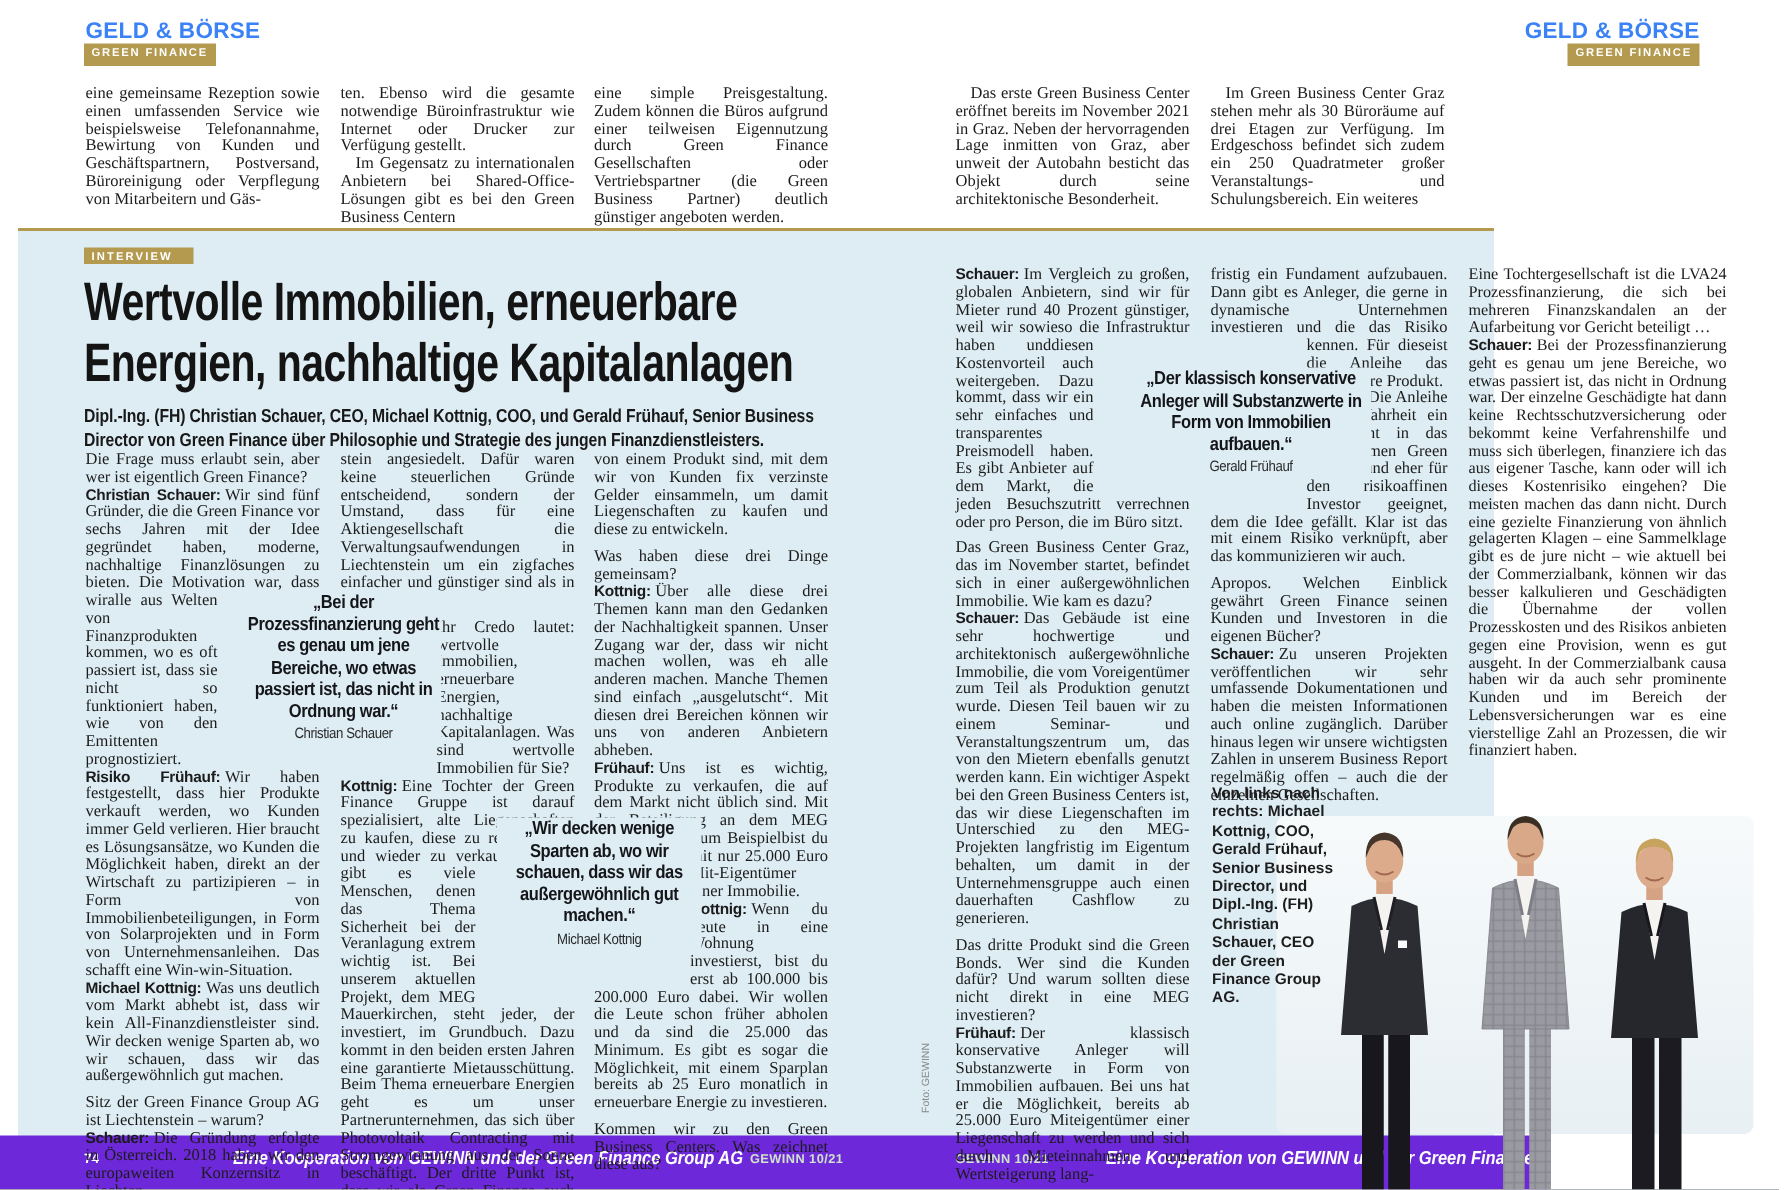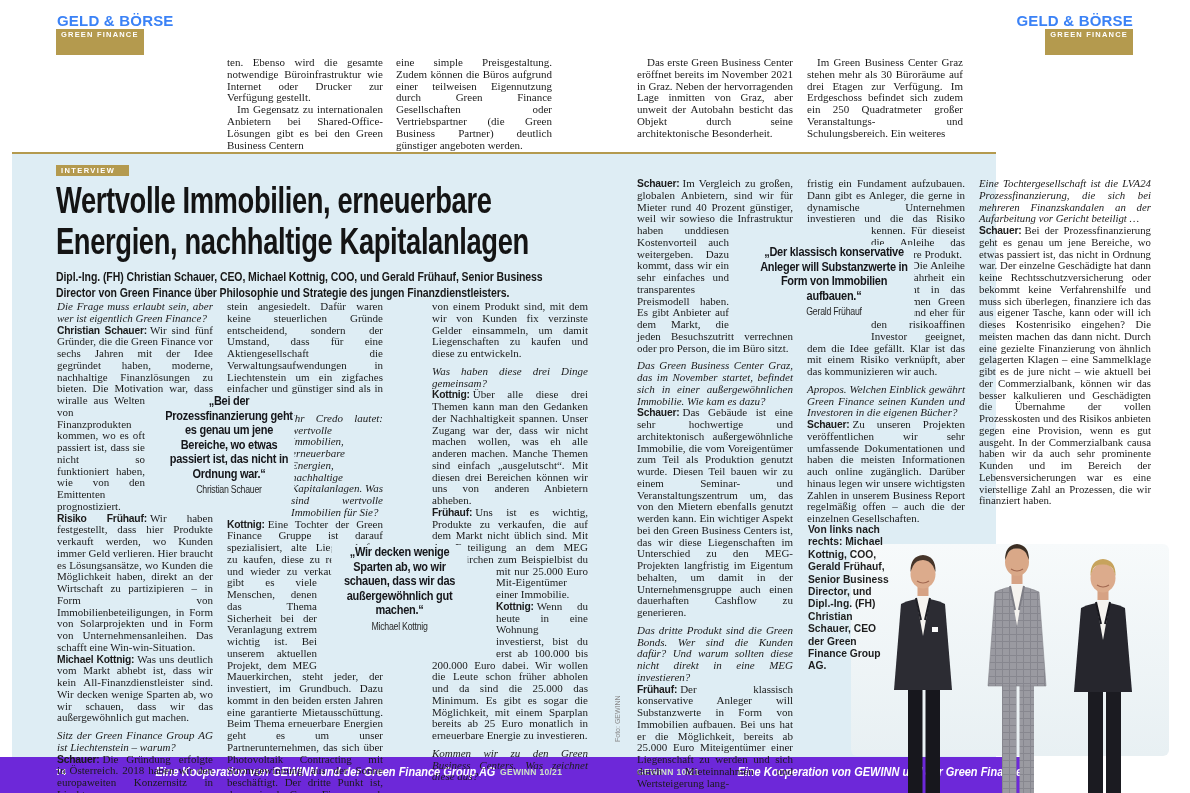--- a/index.html
+++ b/index.html
@@ -2,21 +2,21 @@
 <html lang="de"><head>
 <meta charset="utf-8">
 <style>
   html,body{margin:0;padding:0;background:#888;}
   .spread{position:relative;width:1190px;height:793px;background:#ffffff;overflow:hidden;
           font-family:"Liberation Serif",serif;color:#1b1b1b;margin:0 auto;}
 
   
   .kicker{position:absolute;top:12px;font:bold 15px/17px "Liberation Sans",sans-serif;color:#3b82f6;letter-spacing:.2px;}
   .kicker.l{left:57px;} .kicker.r{right:57px;text-align:right;}
-  .kickerbox{position:absolute;top:29px;height:26px;background:#b49a4e;color:#fff;
+  .kickerbox{position:absolute;top:29px;height:15px;background:#b49a4e;color:#fff;
              font:bold 7.5px/11px "Liberation Sans",sans-serif;letter-spacing:1.2px;padding:0 5px;}
   .kickerbox.l{left:56px;} .kickerbox.r{right:57px;}
 
   
   .tcol{position:absolute;top:57px;width:156px;font-size:11px;line-height:11.8px;text-align:justify;hyphens:auto;}
   .tcol p{margin:0;}
   .tcol p.ind{text-indent:10px;}
 
   
   .panel{position:absolute;left:12px;top:152px;width:984px;height:606px;background:#deedf4;
@@ -25,24 +25,24 @@
        font:bold 7.5px/11px "Liberation Sans",sans-serif;letter-spacing:1.4px;padding:0 14px 0 5px;}
   .hl{position:absolute;left:44px;top:26px;font:800 36px/41px "Liberation Sans",sans-serif;
       letter-spacing:-.5px;color:#141414;transform:scaleX(.76);transform-origin:left top;white-space:nowrap;}
   .hl.l2{top:67px;}
   .deck{position:absolute;left:44px;top:116px;width:600px;font:bold 12.5px/15.5px "Liberation Sans",sans-serif;
         letter-spacing:-.1px;color:#181818;transform:scaleX(.84);transform-origin:left top;}
 
   
   .icol{position:absolute;width:156px;font-size:11px;line-height:11.75px;text-align:justify;hyphens:auto;z-index:5;}
   .icol p{margin:0;}
-  .icol p.q{font-style:italic;margin-top:6px;}
+  .icol p.q{margin-top:6px;}
   .icol p.q.first{margin-top:0;}
   .spk{font-family:"Liberation Sans",sans-serif;font-weight:bold;font-size:10.3px;letter-spacing:-.2px;margin-right:3px;}
-  .c1{left:45px;top:147px;} .c2{left:215px;top:147px;} .c3{left:384px;top:147px;margin-left:36px;}
+  .c1{left:45px;top:147px;} .c2{left:215px;top:147px;} .c3{left:384px;top:147px;}
   .c4{left:625px;top:24px;} .c5{left:795px;top:24px;width:158px;} .c6{left:967px;top:24px;width:172px;font-size:10.8px;}
 
   
   .fr{float:right;margin-left:6px;} .fl{float:left;margin-right:6px;}
   .sp-c1{width:62px;height:96px;} .sp-c2a{width:58px;height:95px;} .sp-c2b{width:60px;height:94px;}
   .sp-c3{width:58px;height:94px;} .sp-c4{width:58px;height:100px;} .sp-c5{width:58px;height:108px;}
 
   
   .pq{position:absolute;text-align:center;font:bold 12.5px/14.5px "Liberation Sans",sans-serif;
       letter-spacing:-.3px;color:#15161a;background:#deedf4;transform:scaleX(.88);transform-origin:center top;z-index:5;}
@@ -74,20 +74,23 @@
 </head>
 <body>
 
 <div class="spread">
 
   <div class="kicker l">GELD &amp; BÖRSE</div>
   <div class="kickerbox l">GREEN FINANCE</div>
   <div class="kicker r">GELD &amp; BÖRSE</div>
   <div class="kickerbox r">GREEN FINANCE</div>
 
+  <div class="tcol" style="left:57px">
+      <p>eine gemeinsame Rezeption sowie einen umfassenden Service wie beispielsweise Telefonannahme, Bewirtung von Kunden und Geschäftspartnern, Postversand, Büroreinigung oder Verpflegung von Mitarbeitern und Gäs-</p>
+    </div>
   <div class="tcol" style="left:227px">
     <p>ten. Ebenso wird die gesamte notwendige Büroinfrastruktur wie Internet oder Drucker zur Verfügung gestellt.</p>
     <p class="ind">Im Gegensatz zu internationalen Anbietern bei Shared-Office-Lösungen gibt es bei den Green Business Centern</p>
   </div>
   <div class="tcol" style="left:396px">
       <p>eine simple Preisgestaltung. Zudem können die Büros aufgrund einer teilweisen Eigennutzung durch Green Finance Gesellschaften oder Vertriebspartner (die Green Business Partner) deutlich günstiger angeboten werden.</p>
     </div>
   <div class="tcol" style="left:637px">
       <p class="ind">Das erste Green Business Center eröffnet bereits im November 2021 in Graz. Neben der hervorragenden Lage inmitten von Graz, aber unweit der Autobahn besticht das Objekt durch seine architektonische Besonderheit.</p>
     </div>

